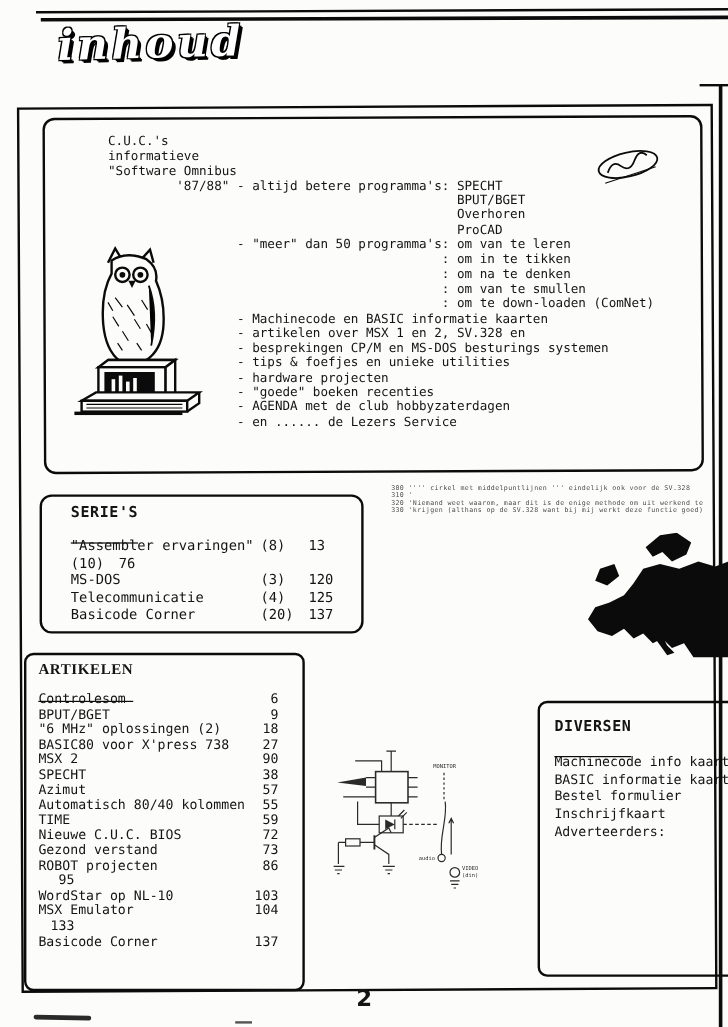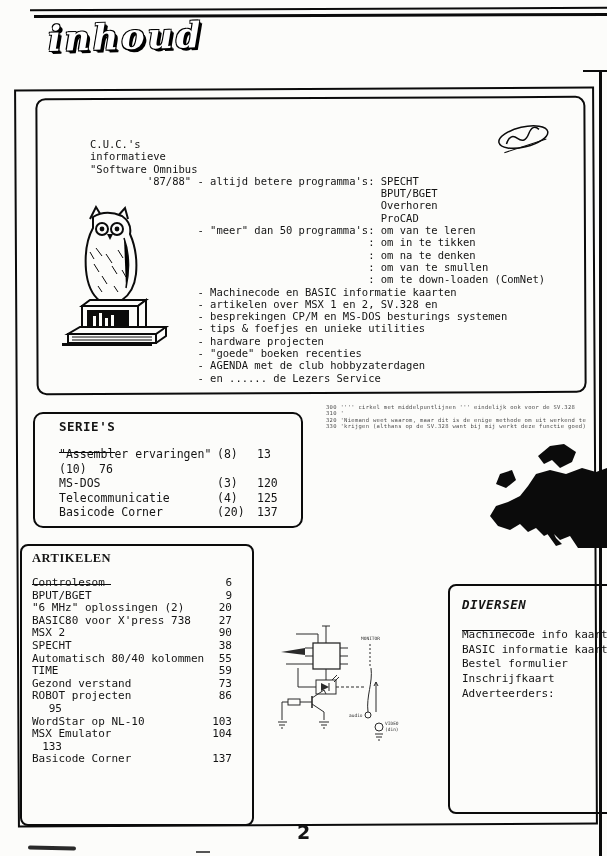--- a/index.html
+++ b/index.html
@@ -27,29 +27,29 @@
     border:2.5px solid #0b0b0b;transform:rotate(-0.3deg);}
 
   .box{position:absolute;border:2.5px solid #0b0b0b;background:transparent;}
   .intro-box{left:36px;top:97px;width:546px;height:293px;border-radius:10px;transform:rotate(-0.25deg);}
   .series-box{left:33px;top:412px;width:266px;height:112px;border-radius:10px;}
   .articles-box{left:20px;top:544px;width:230px;height:278px;border-radius:8px;}
   .diversen-box{left:448px;top:584px;width:176px;height:226px;border-radius:8px;}
 
   pre{margin:0;white-space:pre;}
   .intro-pre{position:absolute;left:90px;top:112px;font-size:10.5px;line-height:12.3px;
-    font-weight:500;margin-top:26px;}
+    font-weight:500;}
   .code-pre{position:absolute;left:326px;top:404px;font-size:5.5px;line-height:6.4px;
     letter-spacing:0.3px;color:#4d4d4d;}
 
   .sec-head{position:absolute;font-size:12.5px;font-weight:bold;letter-spacing:0.5px;
     border-bottom:1.5px solid #0b0b0b;padding-bottom:18px;}
   .series-head{left:59px;top:419px;}
   .articles-head{left:32px;top:551px;font-family:Liberation Serif, serif;}
-  .diversen-head{left:462px;top:597px;font-style:italic;}
+  .diversen-head{left:462px;top:597px;}
 
   .series-rows{position:absolute;left:59px;top:447px;font-size:11.5px;line-height:14.6px;}
   .s-row{display:flex;width:232px;}
   .s-title{width:158px;}
   .s-count{width:40px;}
   .s-page{width:34px;}
 
   .articles-rows{position:absolute;left:32px;top:577px;font-size:11px;line-height:12.6px;}
   .a-row{display:flex;width:200px;}
   .a-title{flex:1;white-space:nowrap;}
@@ -208,49 +208,57 @@
         <span class="a-page">6</span>
       </div>
 
       <div class="a-row">
         <span class="a-title">BPUT/BGET</span>
         <span class="a-page">9</span>
       </div>
 
       <div class="a-row">
         <span class="a-title">"6 MHz" oplossingen (2)</span>
-        <span class="a-page">20</span>
+        <span class="a-page">18</span>
       </div>
 
       <div class="a-row">
         <span class="a-title">BASIC80 voor X'press 738</span>
         <span class="a-page">27</span>
       </div>
 
       <div class="a-row">
         <span class="a-title">MSX 2</span>
         <span class="a-page">90</span>
       </div>
 
       <div class="a-row">
         <span class="a-title">SPECHT</span>
         <span class="a-page">38</span>
       </div>
 
+      <div class="a-row">
+        <span class="a-title">Azimut</span>
+        <span class="a-page">57</span>
+      </div>
 
       <div class="a-row">
         <span class="a-title">Automatisch 80/40 kolommen</span>
         <span class="a-page">55</span>
       </div>
 
       <div class="a-row">
         <span class="a-title">TIME</span>
         <span class="a-page">59</span>
       </div>
 
+      <div class="a-row">
+        <span class="a-title">Nieuwe C.U.C. BIOS</span>
+        <span class="a-page">72</span>
+      </div>
 
       <div class="a-row">
         <span class="a-title">Gezond verstand</span>
         <span class="a-page">73</span>
       </div>
 
       <div class="a-row">
         <span class="a-title">ROBOT projecten</span>
         <span class="a-page">86</span>
       </div>

